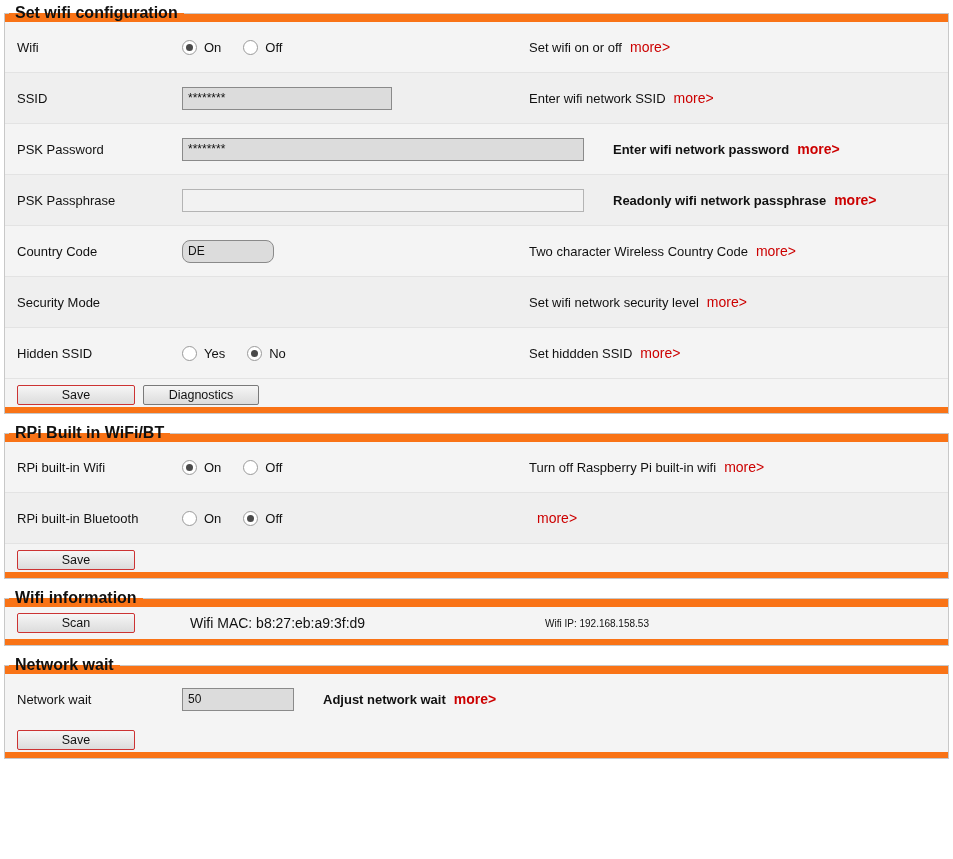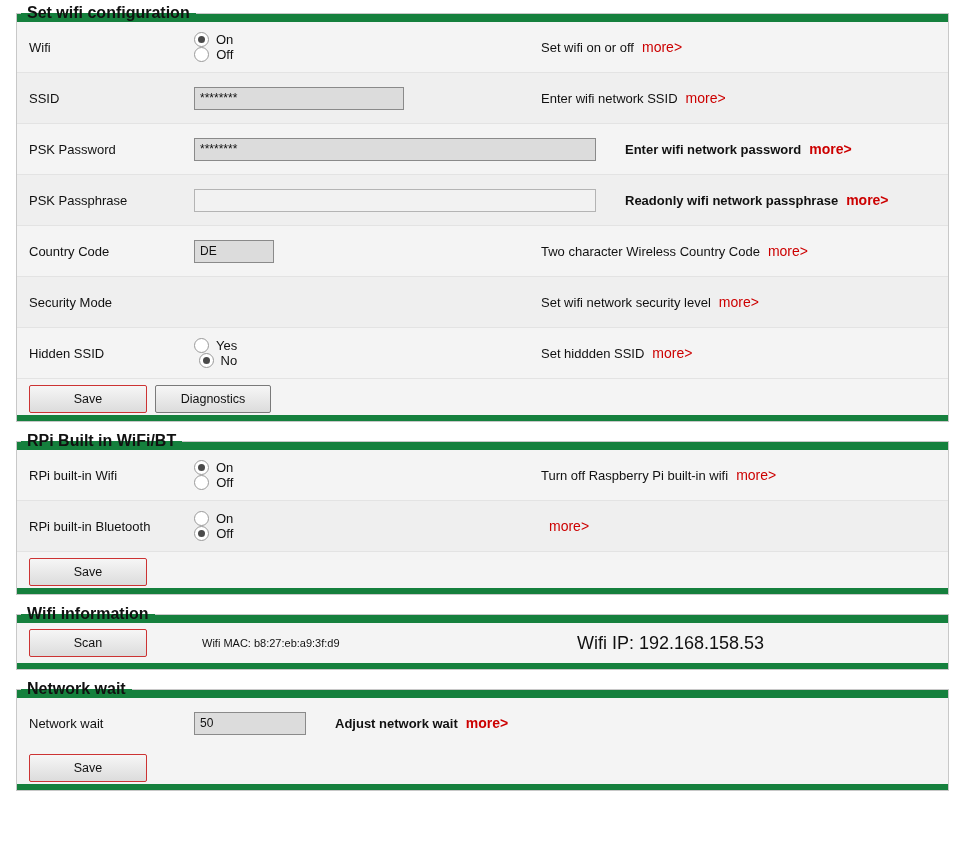--- a/index.html
+++ b/index.html
@@ -12,23 +12,23 @@
   }
   .page {
     width: 953px;
     min-height: 859px;
     position: relative;
     background: #ffffff;
     box-sizing: border-box;
   }
   fieldset.panel {
     border: 1px solid #c8c8c8;
-    margin: 4px 4px 10px 16px;
+    margin: 4px 4px 10px 4px;
     padding: 0 0 6px 0;
-    background: #15803d;
+    background: #f97316;
   }
   fieldset.panel > legend {
     font-size: 16px;
     font-weight: bold;
     color: #111111;
     padding: 0 6px;
     margin-left: 4px;
   }
   .row {
     display: flex;
@@ -46,22 +46,21 @@
     box-sizing: border-box;
     font-size: 13px;
     color: #111111;
   }
   .control {
     display: flex;
     align-items: center;
   }
   .radio-group {
     display: flex;
-    align-items: flex-end;
-    flex-direction: column;
+    align-items: flex-start;
   }
   .radio-item {
     display: flex;
     align-items: center;
     margin-right: 22px;
   }
   .radio {
     width: 15px;
     height: 15px;
     border-radius: 50%;
@@ -92,21 +91,21 @@
     box-sizing: border-box;
     height: 23px;
     color: #111111;
   }
   input.txt.readonly {
     background: #f2f2f2;
     border: 1px solid #b4b4b4;
   }
   .w-ssid { width: 210px; }
   .w-pass { width: 402px; }
-  .w-country { width: 80px; }
+  .w-country { width: 92px; border-radius: 8px; }
   .w-wait { width: 112px; }
   .desc {
     font-size: 13px;
     color: #111111;
     white-space: nowrap;
   }
   .more {
     color: #cc0000;
     font-size: 14px;
     margin-left: 8px;
@@ -119,43 +118,43 @@
     display: flex;
     align-items: flex-end;
   }
   .rowwrap { position: relative; width: 100%; display: flex; align-items: center; gap: 19px; }
   button.btn {
     border: 1px solid #cc3333;
     background: linear-gradient(#f6f6f6, #dcdcdc);
     font-family: "Liberation Sans", sans-serif;
     font-size: 12.5px;
     color: #111111;
-    height: 28px;
+    height: 20px;
     cursor: pointer;
     border-radius: 2px;
   }
   button.btn.grey { border: 1px solid #7a7a7a; }
   .btn-save { width: 118px; }
   .btn-diag { width: 116px; }
   .btn-scan { width: 118px; }
   .btn-row {
     display: flex;
     align-items: center;
     padding: 6px 0 2px 12px;
     gap: 8px;
     background: #f4f4f4;
   }
   .info-row {
     display: flex;
     align-items: center;
     padding: 6px 0 6px 12px;
     background: #f4f4f4;
   }
-  .info-mac { margin-left: 36px; font-size: 11px; }
-  .info-ip { position: absolute; left: 548px; font-size: 18px; }
+  .info-mac { margin-left: 36px; font-size: 14px; }
+  .info-ip { position: absolute; left: 528px; font-size: 10px; }
   .inline-desc { margin-left: 10px; font-weight: bold; }
 </style>
 </head>
 <body>
 
 <div class="page">
 
   <fieldset class="panel">
     <legend>Set wifi configuration</legend>
 

